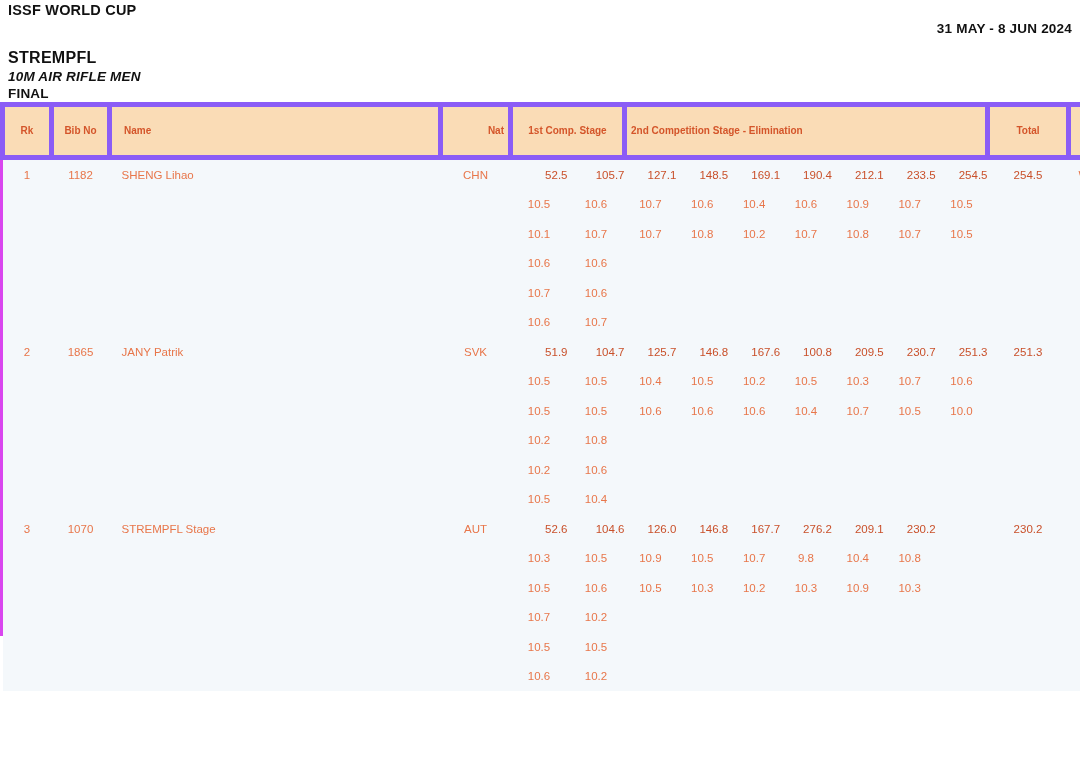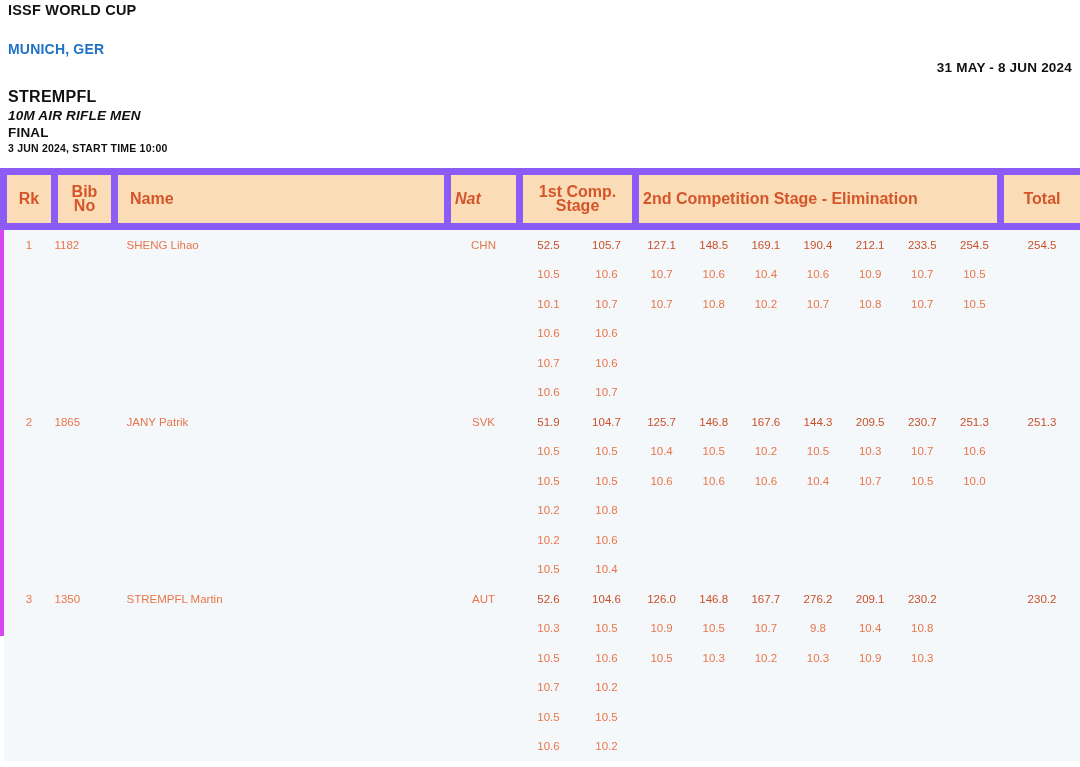--- a/index.html
+++ b/index.html
@@ -82,77 +82,75 @@
   }
   
   table.results {
     border-collapse: collapse;
     width: 1080px;
     table-layout: fixed;
   }
   table.results thead th {
     background: #fadcb6;
     color: #d4552a;
-    font-size: 16px;
-    font-weight: bold;
-    border: 7px solid #8b5cf6;
+    font-size: 10px;
+    font-weight: bold;
+    border: 5px solid #8b5cf6;
     padding: 5px 4px;
     line-height: 14px;
     vertical-align: middle;
     height: 38px;
   }
   .th-rk      { width: 36px;  text-align: center; }
   .th-bib     { width: 45px;  text-align: center; }
   .th-name    { width: 310px; text-align: left; padding-left: 12px !important; }
-  .th-nat     { width: 57px;  text-align: left; font-style: italic; }
+  .th-nat     { width: 57px;  text-align: right; }
   .th-stage1  { width: 101px; text-align: center; }
   .th-stage2  { width: 350px; text-align: left; }
   .th-total   { width: 68px;  text-align: center; }
   .th-remarks { width: 113px; text-align: center; }
 
   table.results tbody td {
     font-size: 11.5px;
     color: #e8764a;
     padding: 0;
     border: none;
     vertical-align: middle;
     height: 29.5px;
     background: #f4f8fb;
   }
   .c-rk      { text-align: center; }
-  .c-bib     { text-align: left; }
+  .c-bib     { text-align: center; }
   .c-name    { text-align: left; padding-left: 12px !important; }
   .c-nat     { text-align: center; }
   .c-total   { text-align: center; }
   .c-remarks { text-align: left; padding-left: 10px !important; }
-  .c-shot    { text-align: center; }
+  .c-shot    { text-align: right; }
   .sub-cell  { text-align: center; }
 
   .first-row td { color: #d4552a; }
   .first-row .c-name,
   .first-row .c-bib,
   .first-row .c-rk,
   .first-row .c-nat,
   .first-row .c-remarks { color: #e8764a; }
   .first-row .c-shot,
   .first-row .c-total { color: #c9502a; font-weight: normal; }
 </style>
 </head>
 <body>
 
 <div class="page">
 
   <div class="header">
     <div class="comp-title">ISSF WORLD CUP</div>
-    <div class="venue">MUNICH, GER</div>
     <div class="dates">31 MAY - 8 JUN 2024</div>
     <div class="results-word">STREMPFL</div>
     <div class="event-name">10M AIR RIFLE MEN</div>
     <div class="stage-name">FINAL</div>
-    <div class="start-info">3 JUN 2024, START TIME 10:00</div>
   </div>
 
   <table class="results">
     <thead>
       <tr>
         <th class="th-rk">Rk</th>
         <th class="th-bib">Bib No</th>
         <th class="th-name">Name</th>
         <th class="th-nat">Nat</th>
         <th class="th-stage1" colspan="2">1st Comp. Stage</th>
@@ -267,21 +265,21 @@
         <tr class="first-row">
           <td class="c-rk">2</td>
           <td class="c-bib">1865</td>
           <td class="c-name">JANY Patrik</td>
           <td class="c-nat">SVK</td>
           <td class="c-shot">51.9</td>
           <td class="c-shot">104.7</td>
           <td class="c-shot">125.7</td>
           <td class="c-shot">146.8</td>
           <td class="c-shot">167.6</td>
-          <td class="c-shot">144.3</td>
+          <td class="c-shot">100.8</td>
           <td class="c-shot">209.5</td>
           <td class="c-shot">230.7</td>
           <td class="c-shot">251.3</td>
           <td class="c-total">251.3</td>
           <td class="c-remarks"></td>
         </tr>
         <tr>
           <td class="c-rk">&nbsp;</td>
           <td class="c-rk">&nbsp;</td>
           <td class="c-name">&nbsp;</td>
@@ -361,22 +359,22 @@
           <td class="sub-cell">&nbsp;</td>
           <td class="sub-cell">&nbsp;</td>
           <td class="sub-cell">&nbsp;</td>
           <td class="sub-cell">&nbsp;</td>
           <td class="sub-cell">&nbsp;</td>
           <td class="c-total">&nbsp;</td>
           <td class="c-total">&nbsp;</td>
         </tr>
         <tr class="first-row">
           <td class="c-rk">3</td>
-          <td class="c-bib">1350</td>
-          <td class="c-name">STREMPFL Martin</td>
+          <td class="c-bib">1070</td>
+          <td class="c-name">STREMPFL Stage</td>
           <td class="c-nat">AUT</td>
           <td class="c-shot">52.6</td>
           <td class="c-shot">104.6</td>
           <td class="c-shot">126.0</td>
           <td class="c-shot">146.8</td>
           <td class="c-shot">167.7</td>
           <td class="c-shot">276.2</td>
           <td class="c-shot">209.1</td>
           <td class="c-shot">230.2</td>
           <td class="c-shot"></td>

